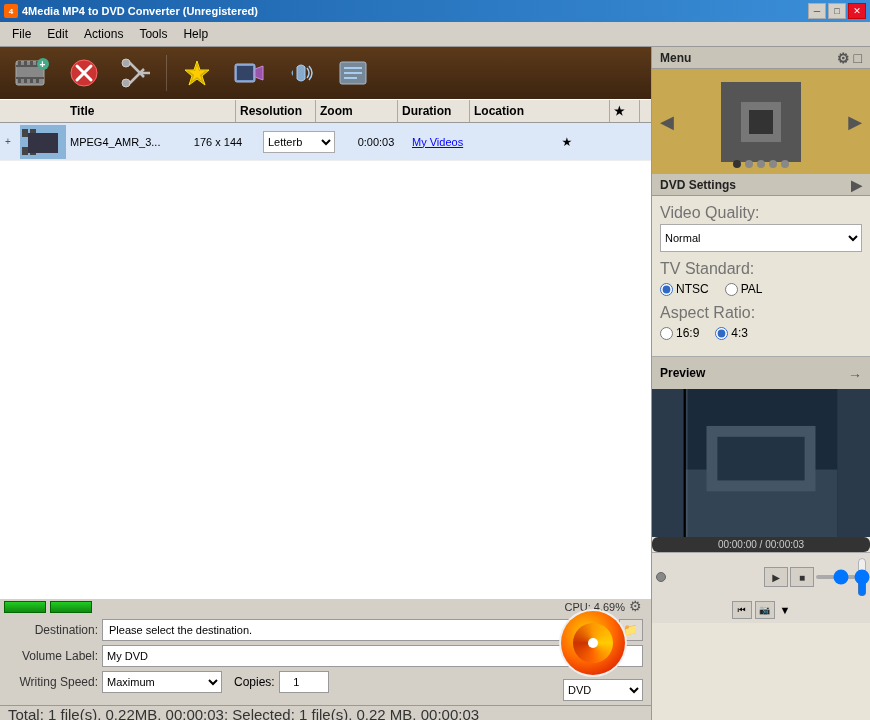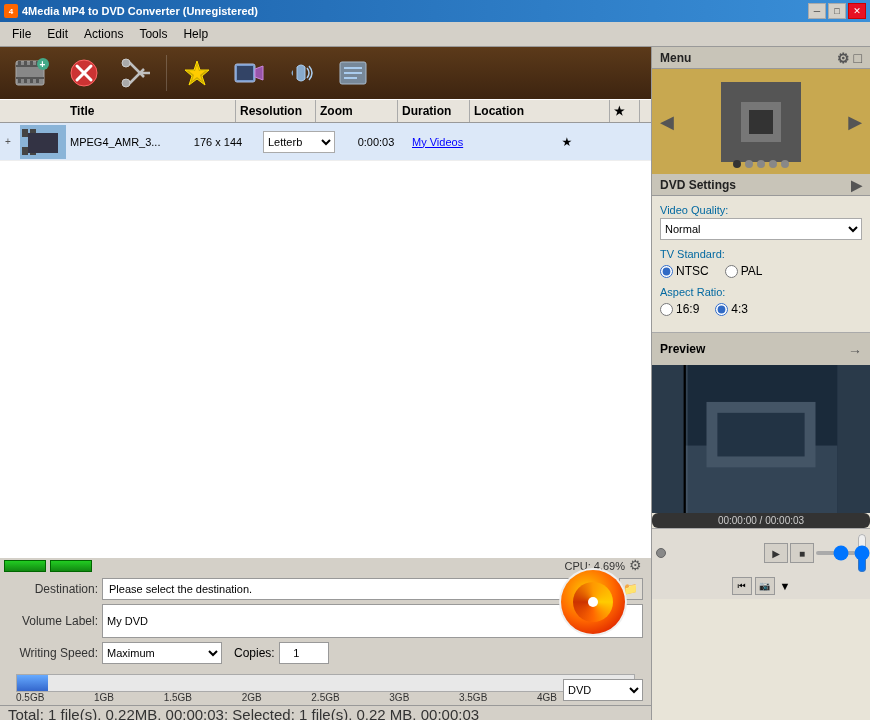--- a/index.html
+++ b/index.html
@@ -258,21 +258,21 @@
       align-items: center;
       justify-content: center;
       font-size: 12px;
     }
     .volume-input {
       flex: 1;
       height: 22px;
       font-size: 11px;
       border: 1px solid #999;
       background: white;
-      padding: 16px 4px;
+      padding: 4px 4px;
     }
     .speed-combo {
       width: 120px;
       height: 22px;
       font-size: 11px;
       border: 1px solid #999;
       background: white;
     }
     .copies-label { font-size: 12px; margin-left: 8px; }
     .copies-spin {
@@ -451,27 +451,27 @@
     .dvd-dot.active { background: #333; }
 
     
     .dvd-settings {
       padding: 8px;
     }
     .setting-row {
       margin-bottom: 8px;
     }
     .setting-label {
-      font-size: 11px;
-      color: #0369a1;
+      font-size: 16px;
+      color: #737373;
       margin-bottom: 2px;
     }
     .setting-select {
       width: 100%;
-      height: 22px;
+      height: 28px;
       font-size: 11px;
       border: 1px solid #aaa;
       background: white;
     }
     .radio-row {
       display: flex;
       gap: 16px;
       align-items: center;
       margin-top: 4px;
     }
@@ -773,36 +773,20 @@
         <span class="form-label">Writing Speed:</span>
         <select class="speed-combo">
           <option>Maximum</option>
         </select>
         <span class="copies-label">Copies:</span>
         <input class="copies-spin" type="number" min="1" value="1" style="">
       </div>
     </div>
 
     <div class="disk-row">
-      <div style="flex:1; position:relative;">
-        <div class="disk-bar-container">
-          <div class="disk-bar-fill"></div>
-        </div>
-        <div class="disk-labels">
-          <span>0.5GB</span>
-          <span>1GB</span>
-          <span>1.5GB</span>
-          <span>2GB</span>
-          <span>2.5GB</span>
-          <span>3GB</span>
-          <span>3.5GB</span>
-          <span>4GB</span>
-          <span>4.5GB</span>
-        </div>
-      </div>
       <select class="disk-type-combo">
         <option>DVD</option>
       </select>
     </div>
 
     <div class="status-bar">
       <span>Total: 1 file(s), 0.22MB, 00:00:03; Selected: 1 file(s), 0.22 MB, 00:00:03</span>
     </div>
 
   </div>

